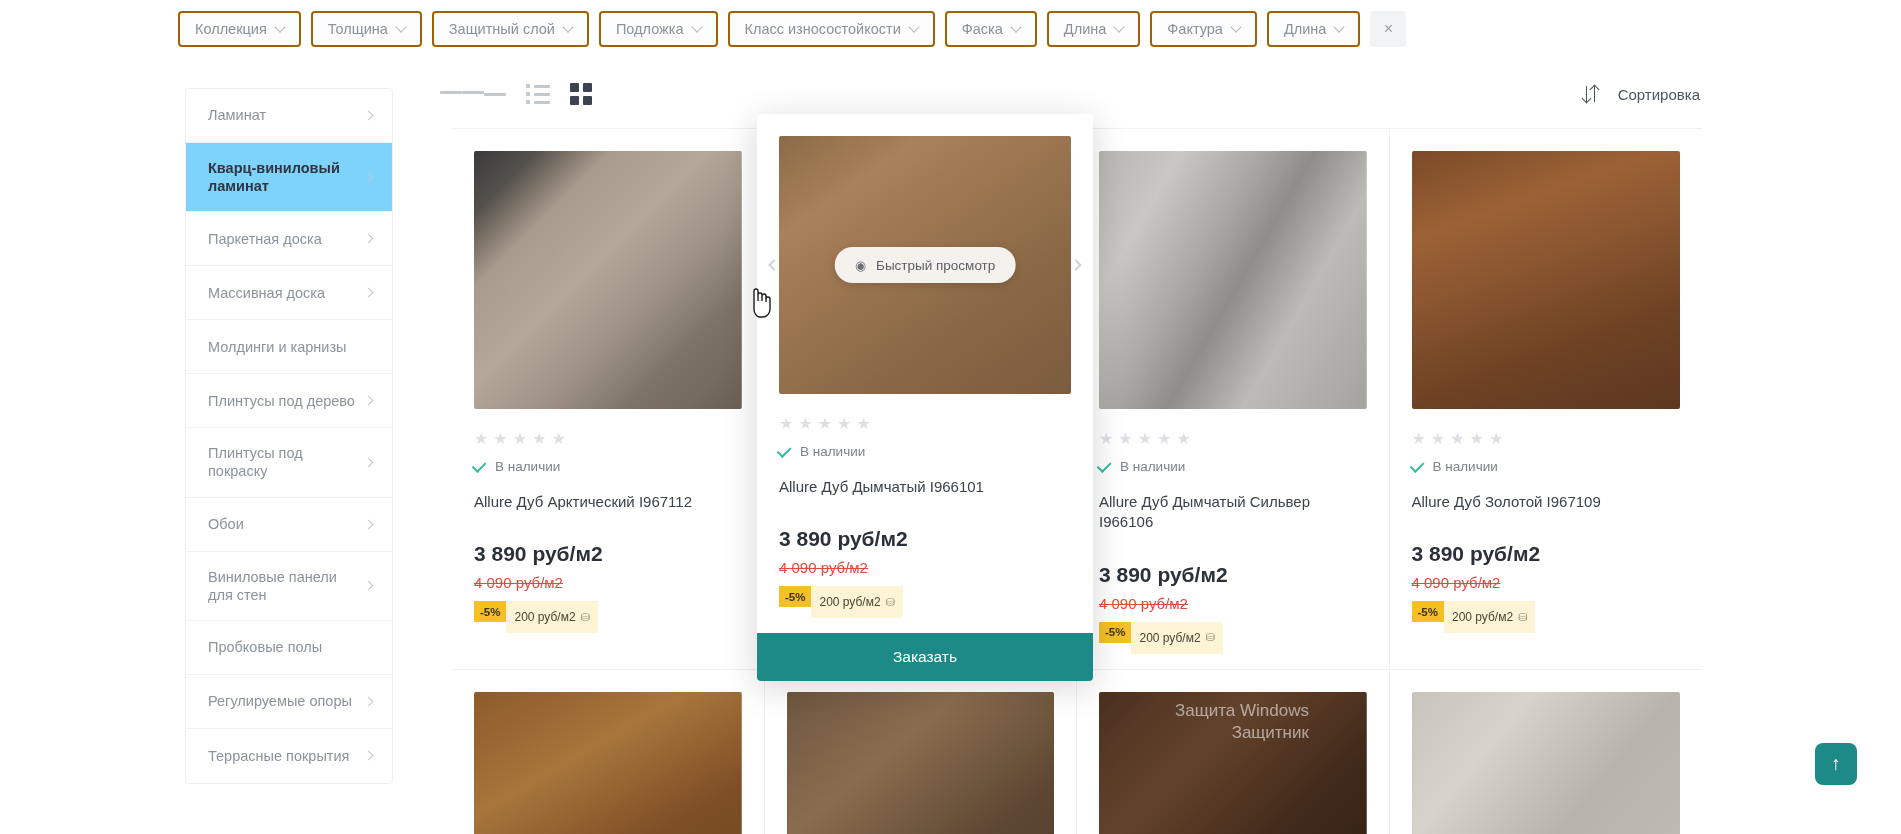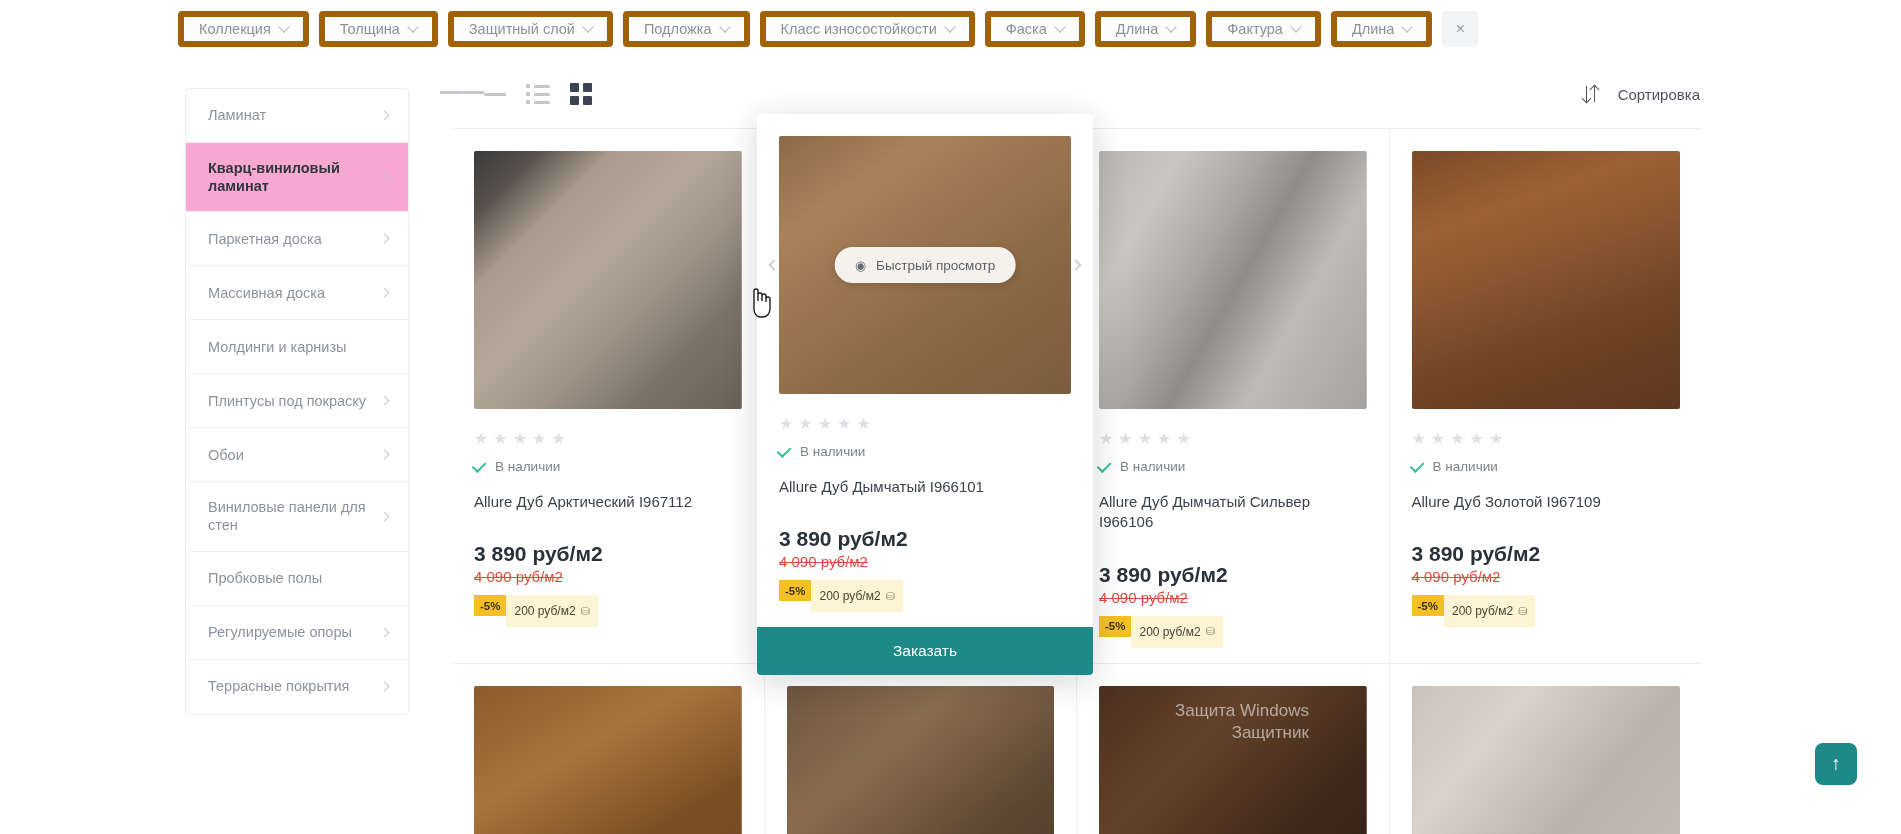--- a/index.html
+++ b/index.html
@@ -16,21 +16,21 @@
     position: absolute; top: 0; left: 0;
     width: 1901px; height: 58px;
     display: flex; align-items: center;
     padding-left: 178px;
     gap: 10px;
     background: #ffffff;
   }
   .filter-chip {
     height: 36px;
     padding: 0 15px;
-    border: 6px solid #a16207;
+    border: 2px solid #a16207;
     border-radius: 4px;
     background: #fdfdfd;
     display: flex; align-items: center; gap: 9px;
     font-size: 14.5px;
     color: #8b9199;
     white-space: nowrap;
     cursor: pointer;
   }
   .filter-chip .chev {
     display: inline-block;
@@ -45,40 +45,40 @@
     background: #f2f3f5;
     display: flex; align-items: center; justify-content: center;
     color: #989ea6;
     font-size: 16px;
     cursor: pointer;
   }
 
   
   .sidebar {
     position: absolute; top: 88px; left: 185px;
-    width: 224px;
+    width: 208px;
     border: 1px solid #edeef0;
     border-radius: 4px;
     background: #fff;
     overflow: hidden;
   }
   .side-item {
     min-height: 54px;
     padding: 16px 20px 16px 22px;
     display: flex; align-items: center; justify-content: space-between;
     gap: 10px;
     border-bottom: 1px solid #f0f1f3;
     font-size: 14.5px;
     color: #8d939b;
     line-height: 1.25;
     cursor: pointer;
   }
   .side-item:last-child { border-bottom: none; }
   .side-item.active {
-    background: #f9a8d4;
+    background: #7dd3fc;
     color: #2c3views;
     color: #2f3640;
     font-weight: bold;
   }
   .side-chev {
     flex: 0 0 auto;
     width: 7px; height: 7px;
     border-right: 1.5px solid #c2c6cc;
     border-top: 1.5px solid #c2c6cc;
     transform: rotate(45deg);
@@ -157,21 +157,21 @@
     border-left: 2px solid #2fbf9a; border-bottom: 2px solid #2fbf9a;
     transform: rotate(-45deg) translateY(-2px);
   }
   .p-name {
     margin-top: 18px;
     font-size: 15px; color: #3b424a; line-height: 1.35;
     cursor: pointer;
   }
   .p-price { margin-top: 30px; font-size: 21px; font-weight: bold; color: #2b313a; }
   .p-old {
-    margin-top: 2px; font-size: 15px; color: #e04b3f;
+    margin-top: 8px; font-size: 15px; color: #e04b3f;
     text-decoration: line-through;
   }
   .p-badges { margin-top: 10px; display: inline-flex; align-items: stretch; height: 21px; }
   .badge-pct {
     background: #f5c026; color: #3b3117;
     font-size: 11.5px; font-weight: bold;
     display: flex; align-items: center; padding: 0 6px;
   }
   .badge-val {
     background: #fdf4d6; color: #4a4434;
@@ -312,20 +312,24 @@
   </div>
   <div class="side-item">
     <span>Массивная доска</span>
     <span class="side-chev"></span>
   </div>
   <div class="side-item">
     <span>Молдинги и карнизы</span>
     <span class="side-chev hidden"></span>
   </div>
   <div class="side-item">
+    <span>Плинтусы под дерево</span>
+    <span class="side-chev"></span>
+  </div>
+  <div class="side-item">
     <span>Плинтусы под покраску</span>
     <span class="side-chev"></span>
   </div>
   <div class="side-item">
     <span>Обои</span>
     <span class="side-chev"></span>
   </div>
   <div class="side-item">
     <span>Виниловые панели для стен</span>
     <span class="side-chev"></span>

